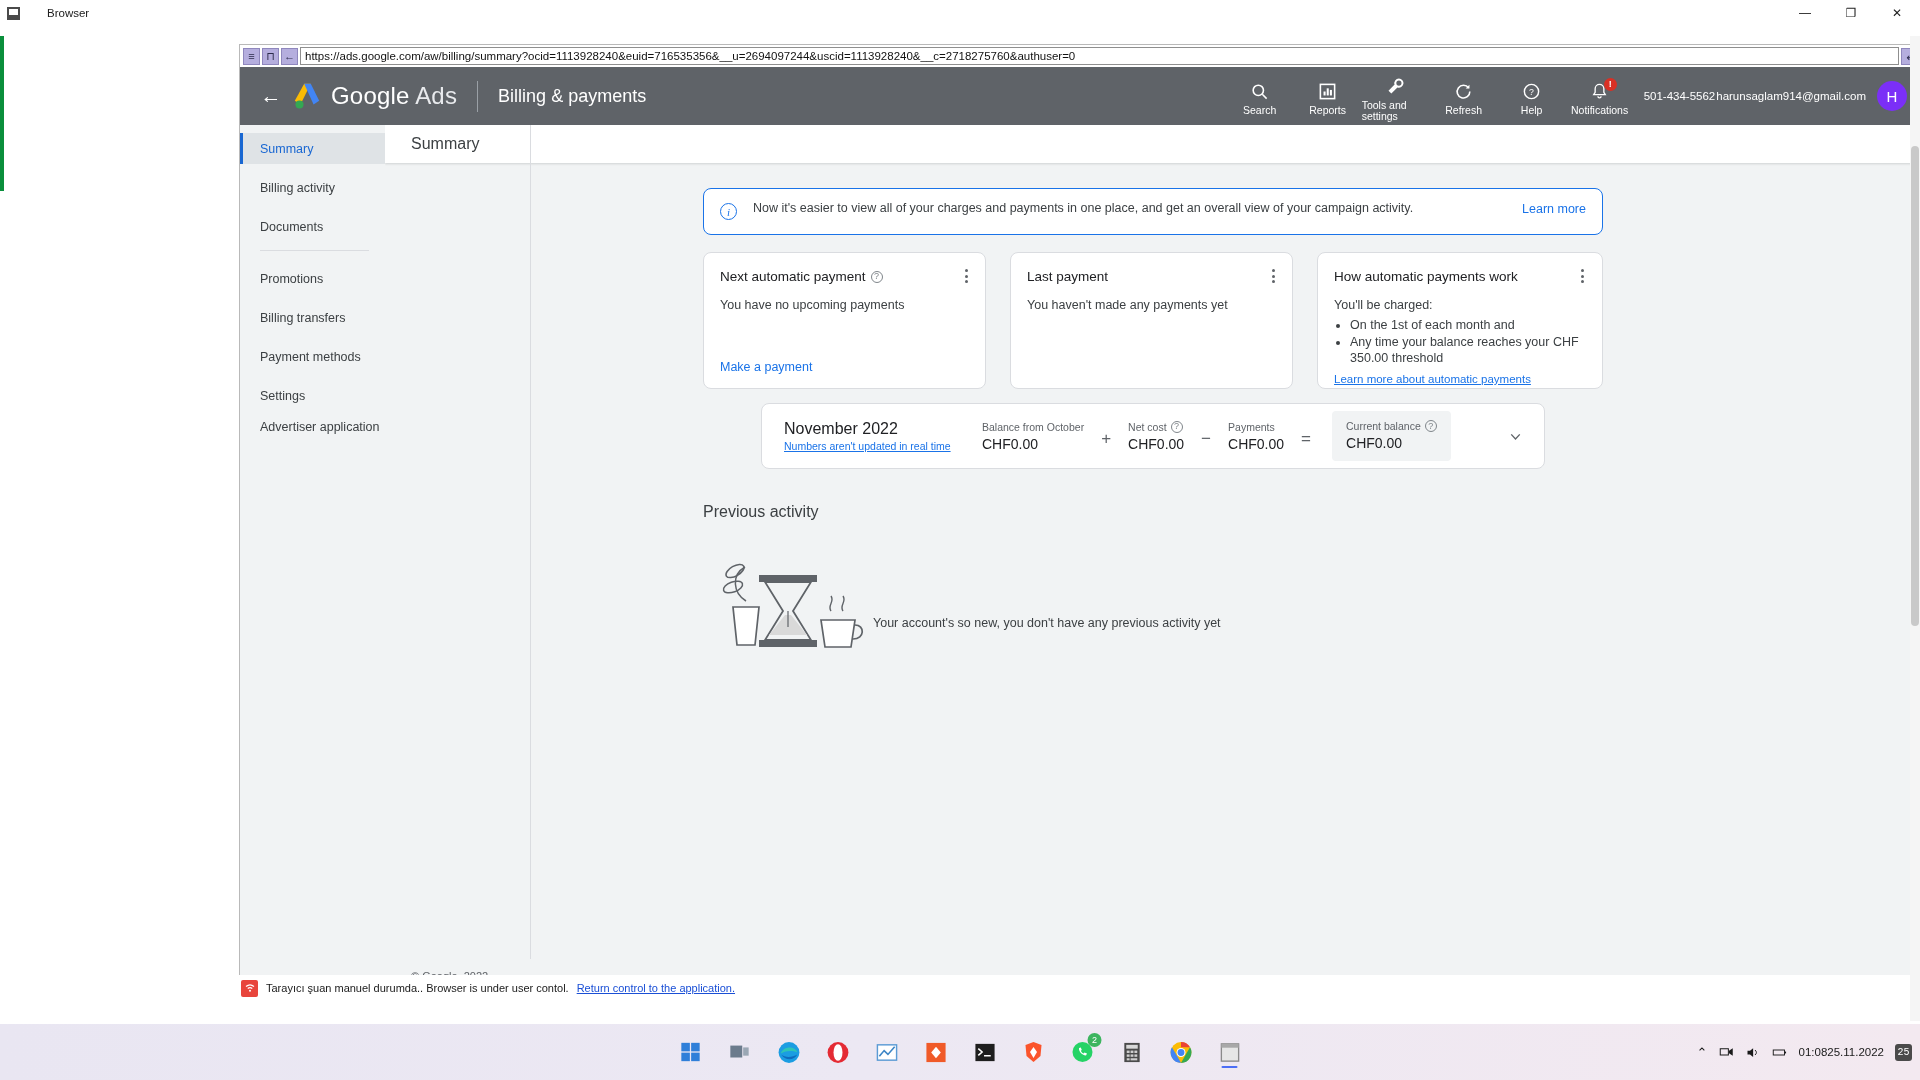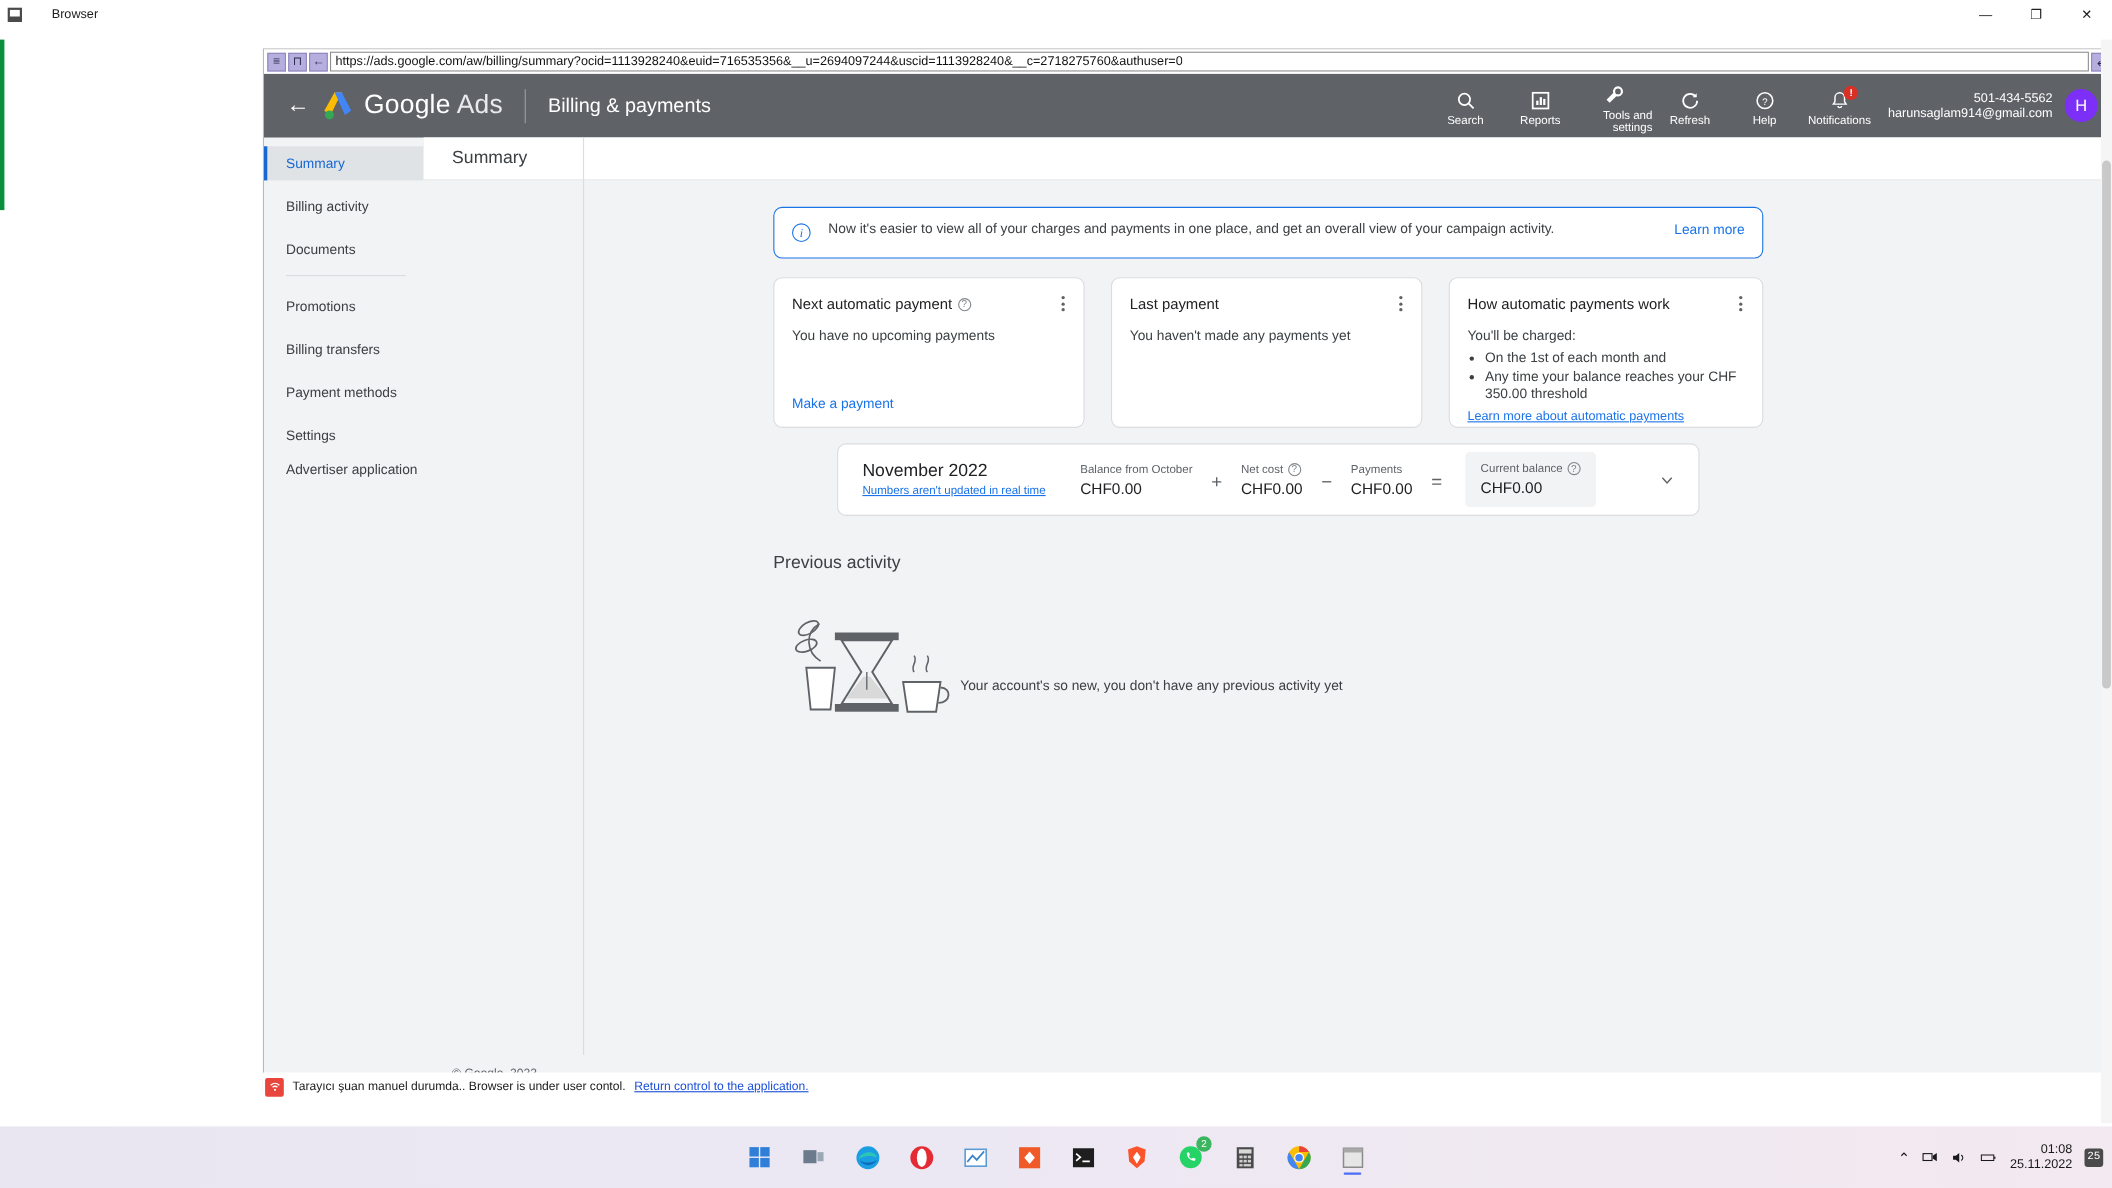--- a/index.html
+++ b/index.html
@@ -94,30 +94,30 @@
   .hdr-page-title { font-size: 18px; color: #fff; }
 
   .hdr-tools { margin-left: auto; display: flex; align-items: center; gap: 0; }
   .tool-item {
     width: 68px; display: flex; flex-direction: column; align-items: center;
     justify-content: center; gap: 3px; color: #fff; position: relative;
     padding-top: 4px;
   }
   .tool-item .ti-icon { height: 22px; display: flex; align-items: center; }
   .tool-item .ti-label {
-    font-size: 10.5px; color: #fff; text-align: right; line-height: 11px;
+    font-size: 10.5px; color: #fff; text-align: left; line-height: 11px;
   }
   .notif-badge {
     position: absolute; top: 2px; right: 17px; width: 13px; height: 13px;
     background: #d93025; border-radius: 50%; color: #fff; font-size: 9px;
     font-weight: bold; display: flex; align-items: center;
     justify-content: center; line-height: 1;
   }
   .acct-block {
-    display: flex; flex-direction: column; align-items: flex-end;
+    display: flex; align-items: flex-end;
     margin-left: 10px; margin-right: 11px; gap: 1px;
   }
   .acct-id { font-size: 11.5px; color: #fff; }
   .acct-mail { font-size: 11.5px; color: #fff; }
   .avatar {
     width: 30px; height: 30px; border-radius: 50%; background: #7b2ff7;
     color: #fff; display: flex; align-items: center; justify-content: center;
     font-size: 15px; font-weight: 500;
   }
 
@@ -292,21 +292,21 @@
   .tb-badge {
     position: absolute; top: -1px; right: -1px; min-width: 14px; height: 14px;
     background: #3cb55f; color: #fff; font-size: 9px; border-radius: 7px;
     display: flex; align-items: center; justify-content: center; padding: 0 3px;
   }
   .tb-right {
     position: absolute; right: 8px; display: flex; align-items: center; gap: 11px;
   }
   .tb-sysicon { color: #1a1a1a; font-size: 13px; display: flex; align-items: center; }
   .tb-clock {
-    display: flex; flex-direction: column; align-items: flex-end;
+    display: flex; flex-direction: row; align-items: flex-end;
     font-size: 11.5px; color: #1a1a1a; line-height: 14px;
   }
   .tb-notif-count {
     width: 17px; height: 17px; border-radius: 3px; background: #4a4a4a;
     color: #fff; font-size: 10px; display: flex; align-items: center;
     justify-content: center;
     font-family: Liberation Mono, monospace;
   }
   .tb-active-underline {
     position: absolute; bottom: 2px; left: 50%; transform: translateX(-50%);

